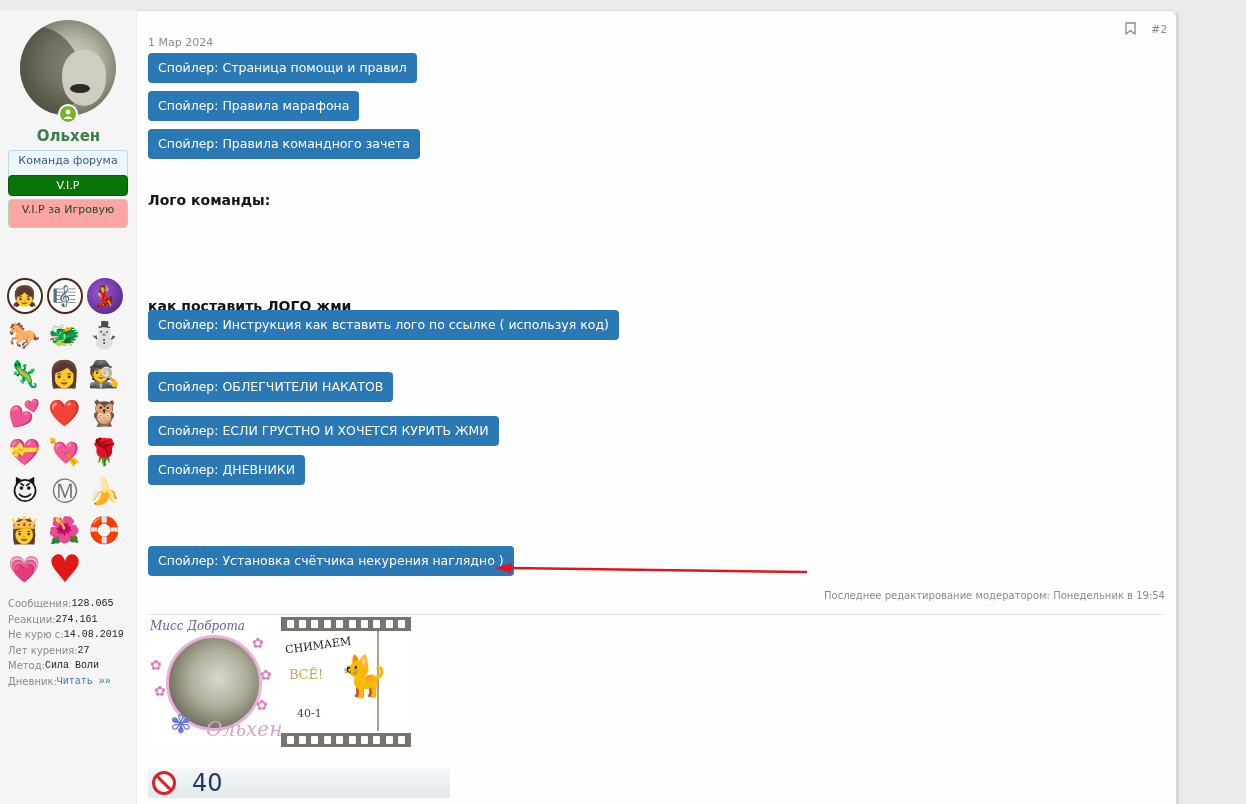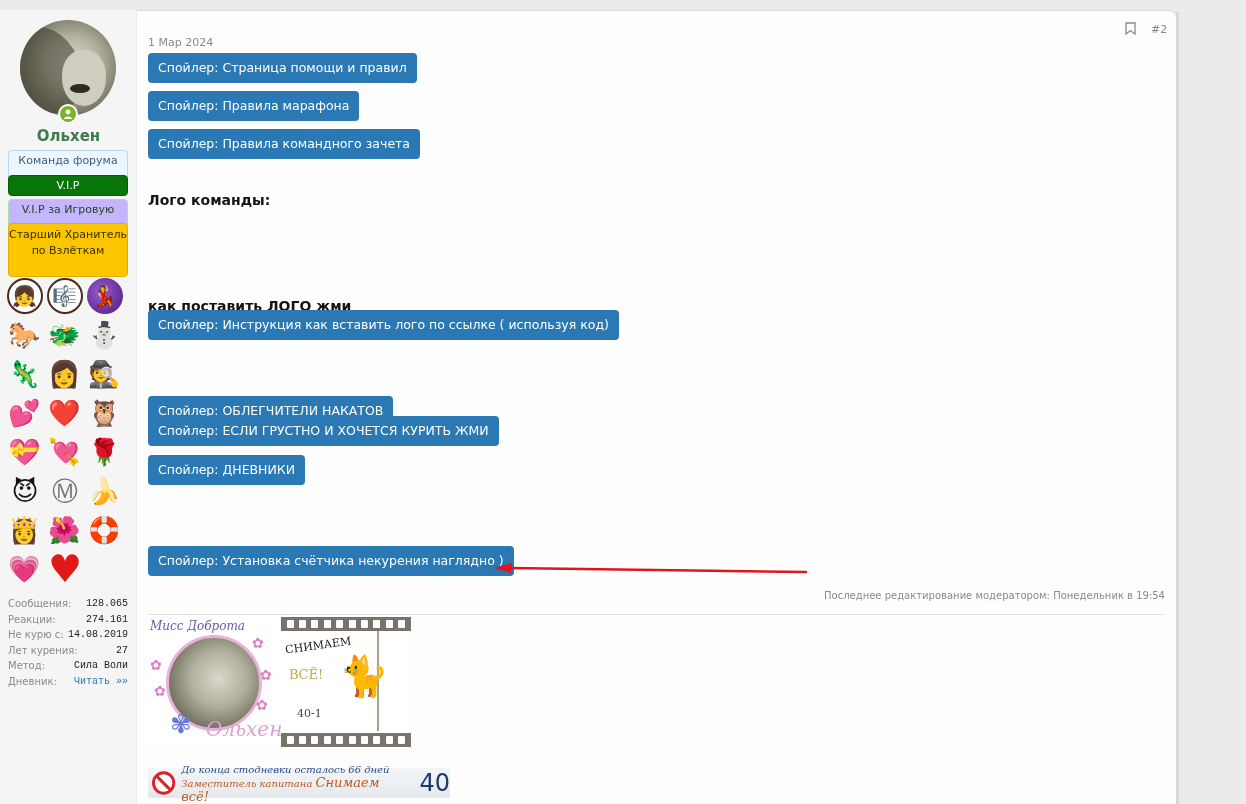--- a/index.html
+++ b/index.html
@@ -19,30 +19,30 @@
   .avatar .hair1 { position: absolute; left: -10px; top: 5px; width: 70px; height: 90px; border-radius: 50%; background: rgba(60,58,45,0.55); transform: rotate(-25deg); }
   .avatar .face { position: absolute; left: 42px; top: 30px; width: 44px; height: 56px; border-radius: 45% 45% 50% 50%; background: #cfcdbf; }
   .avatar .lips { position: absolute; left: 50px; top: 64px; width: 20px; height: 9px; border-radius: 50%; background: #2b2a24; }
   .online { position: absolute; left: 58px; top: 94px; width: 20px; height: 20px; border-radius: 50%; background: #7cb32d; border: 2px solid #fff; display: flex; align-items: center; justify-content: center; }
   .online svg { width: 12px; height: 12px; }
   .username { position: absolute; left: 0; top: 117px; width: 137px; text-align: center; font-weight: bold; font-size: 15px; color: #3e7a4e; }
 
   .badge { position: absolute; left: 8px; width: 120px; text-align: center; font-size: 11px; border-radius: 4px; line-height: 20px; }
   .b1 { top: 140px; height: 34px; background: #eef6fd; border: 1px solid #b8d6ee; color: #3a5e80; }
   .b2 { top: 165px; height: 21px; background: #087508; border: 1px solid #055d05; color: #ffffff; }
-  .b3 { top: 189px; height: 29px; background: #c4b5fd; border: 1px solid #a8e0a8; color: #1f4a1f; }
+  .b3 { top: 189px; height: 29px; background: #fca5a5; border: 1px solid #a8e0a8; color: #1f4a1f; }
   .b4 { top: 213px; height: 54px; background: #fbc600; border: 1px solid #e0ad00; color: #3b2e00; line-height: 16px; padding-top: 3px; }
 
   .awards { position: absolute; left: 7px; top: 268px; width: 120px; display: grid; grid-template-columns: repeat(3, 39px); grid-auto-rows: 39px; column-gap: 1px; }
   .award { width: 36px; height: 36px; display: flex; align-items: center; justify-content: center; font-size: 26px; line-height: 1; }
   .award.ring { border-radius: 50%; border: 2px solid #4a2a1a; background: #fff; font-size: 20px; }
   .award.purple { border-radius: 50%; background: radial-gradient(circle at 40% 40%, #9a5bd6, #4a1a7a); color: #1a0a2a; font-size: 20px; }
 
   .stats { position: absolute; left: 8px; top: 586px; width: 120px; font-size: 10px; }
-  .stat { display: flex; justify-content: space-between; line-height: 15.5px; }
+  .stat { display: flex; line-height: 15.5px; }
   .stat .k { color: #8a8a8a; }
   .stat .v { color: #222; font-family: Liberation Mono, monospace; }
   .stat .v.link { color: #2e77b5; }
 
   
   .date { position: absolute; left: 148px; top: 24px; font-size: 11px; color: #8a8a8a; margin-top: 12px; }
   .bookmark { position: absolute; left: 1125px; top: 22px; width: 11px; height: 13px; }
   .postnum { position: absolute; left: 1151px; top: 23px; font-size: 11px; color: #8a8a8a; }
 
   .spoiler { position: absolute; left: 148px; height: 30px; background: #2a78b4; color: #fff; font-size: 12.5px; border-radius: 4px;
@@ -96,21 +96,20 @@
     <svg viewBox="0 0 12 12">
         <circle cx="6" cy="4" r="2.4" fill="#fff"></circle>
         <path d="M1.8 11 C2 7.5 10 7.5 10.2 11 Z" fill="#fff"></path>
       </svg>
   </div>
   <div class="username">Ольхен</div>
 
   <div class="badge b1">Команда форума</div>
   <div class="badge b2">V.I.P</div>
   <div class="badge b3">V.I.P за Игровую</div>
-  <div class="badge b4">Старший Хранитель по Взлёткам</div>
 
   <div class="awards">
     <div class="award ring">👧</div>
     <div class="award ring">🎼</div>
     <div class="award purple">💃</div>
     <div class="award">🐎</div>
     <div class="award">🐲</div>
     <div class="award">⛄</div>
     <div class="award">🦎</div>
     <div class="award">👩</div>
@@ -166,21 +165,21 @@
 <div class="postnum">#2</div>
 
 <button class="spoiler" style="top:53px">Спойлер: Страница помощи и правил</button>
 <button class="spoiler" style="top:91px">Спойлер: Правила марафона</button>
 <button class="spoiler" style="top:129px">Спойлер: Правила командного зачета</button>
 
 <div class="heading" style="top:192px">Лого команды:</div>
 <div class="heading" style="top:298px">как поставить ЛОГО жми</div>
 
 <button class="spoiler" style="top:310px">Спойлер: Инструкция как вставить лого по ссылке ( используя код)</button>
-<button class="spoiler" style="top:396px">Спойлер: ОБЛЕГЧИТЕЛИ НАКАТОВ</button>
+<button class="spoiler" style="top:372px">Спойлер: ОБЛЕГЧИТЕЛИ НАКАТОВ</button>
 <button class="spoiler" style="top:416px">Спойлер: ЕСЛИ ГРУСТНО И ХОЧЕТСЯ КУРИТЬ ЖМИ</button>
 <button class="spoiler" style="top:455px">Спойлер: ДНЕВНИКИ</button>
 <button class="spoiler" style="top:546px">Спойлер: Установка счётчика некурения наглядно )</button>
 
 <svg class="arrow" viewBox="0 0 320 20">
   <line x1="316" y1="12" x2="20" y2="8" stroke="#e0161e" stroke-width="2.5" stroke-linecap="round"></line>
   <polygon points="4,8 22,3 21,13" fill="#e0161e"></polygon>
 </svg>
 
 <div class="editnote">Последнее редактирование модератором: Понедельник в 19:54</div>
@@ -229,18 +228,14 @@
   <div class="t2">ВСЁ!</div>
   <div class="t3">40-1</div>
 </div>
 
 <div class="bar">
   <svg class="noicon" viewBox="0 0 26 26">
     <circle cx="13" cy="13" r="10.5" fill="#fff" stroke="#d8242a" stroke-width="3"></circle>
     <rect x="6" y="12" width="14" height="3" fill="#c9a77a" transform="rotate(45 13 13)"></rect>
     <line x1="5.5" y1="5.5" x2="20.5" y2="20.5" stroke="#d8242a" stroke-width="3"></line>
   </svg>
-  <div class="lines">
-    <div class="l1">До конца стодневки осталось 66 дней</div>
-    <div class="l2"><span>Заместитель капитана</span> <b>Снимаем всё!</b></div>
-  </div>
   <div class="num">40</div>
 </div>
 
 </body></html>

